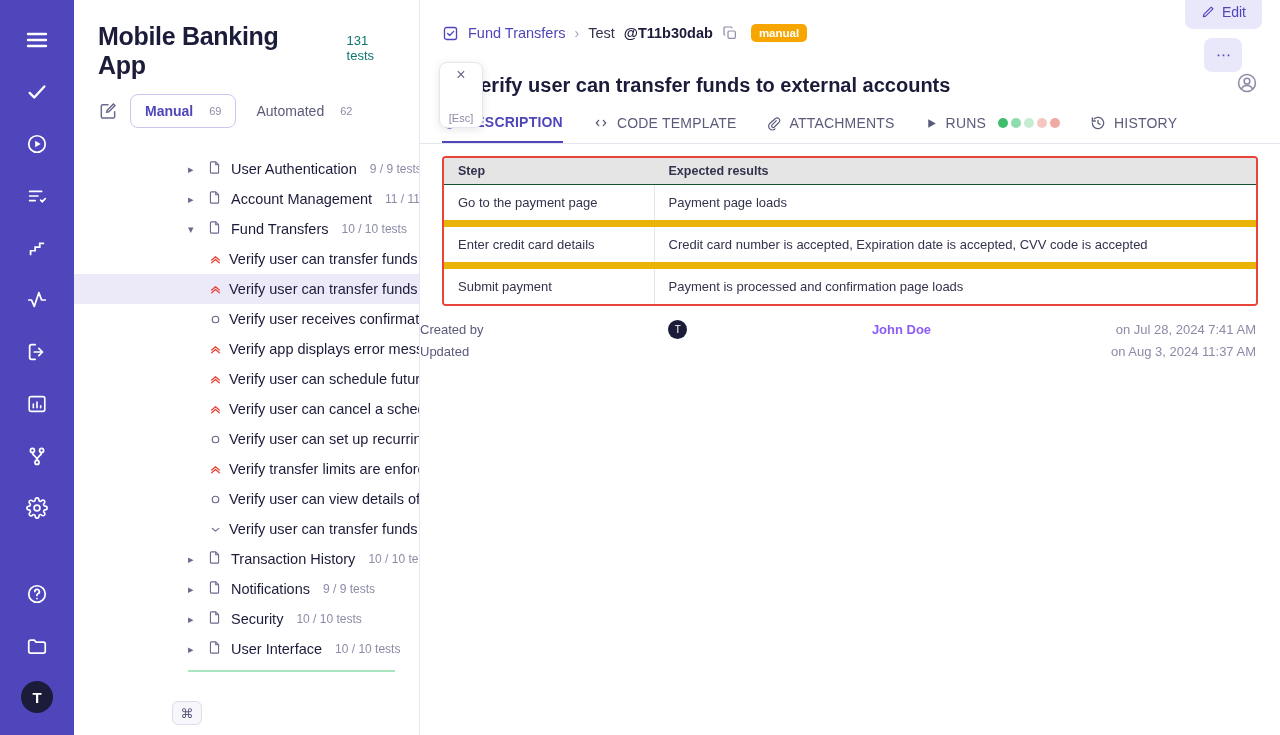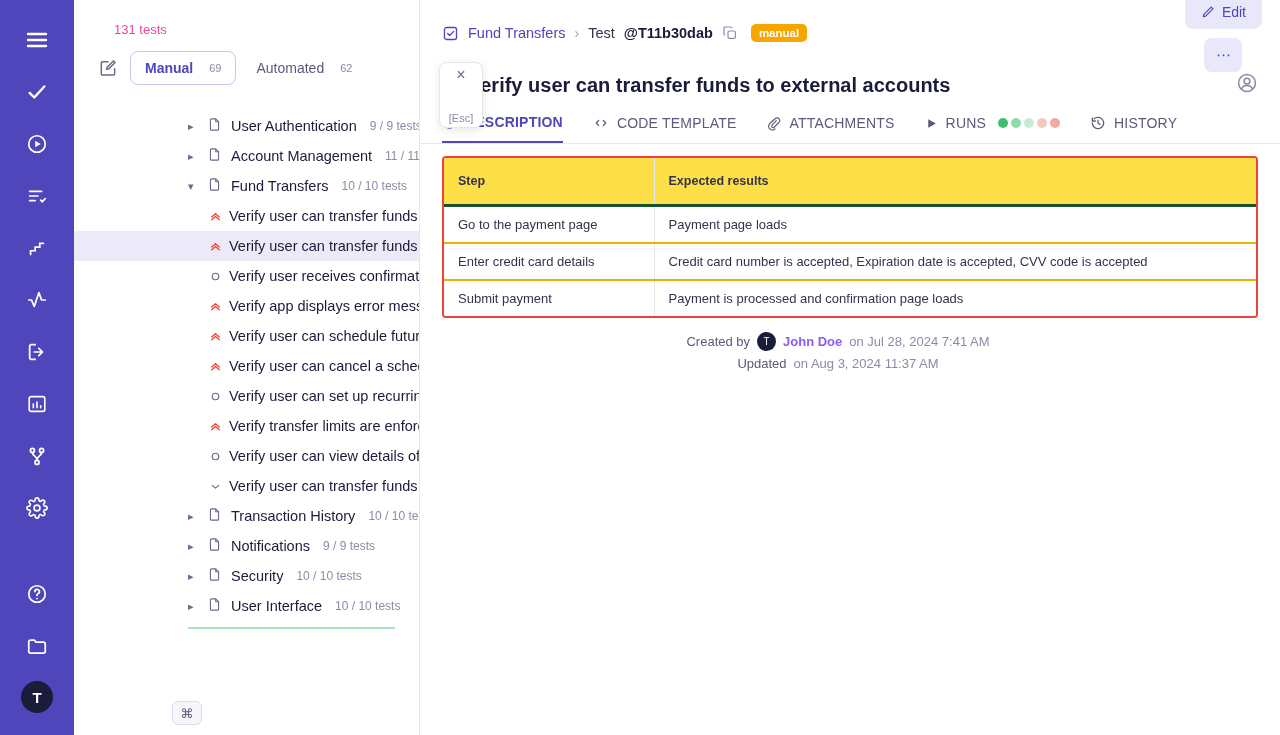--- a/index.html
+++ b/index.html
@@ -41,21 +41,21 @@
   .sidebar {
     width: 346px; flex: 0 0 346px;
     height: 735px;
     background: #ffffff;
     border-right: 1px solid #e6e6ef;
     position: relative;
     display: flex; flex-direction: column;
   }
   .sb-head { padding: 22px 20px 0 24px; display: flex; align-items: baseline; }
   .sb-title { font-size: 25px; font-weight: bold; color: #1b1b3a; letter-spacing: -0.3px; }
-  .sb-count { font-size: 13px; color: #ec4899; margin-left: 16px; }
+  .sb-count { font-size: 13px; color: #0f766e; margin-left: 16px; }
 
   .sb-tabsrow { display: flex; align-items: center; padding: 14px 18px 10px 24px; gap: 12px; }
   .sb-tabicon { color: #6a6a8c; display: flex; align-items: center; }
   .tabs { display: flex; align-items: center; gap: 6px; }
   .tab {
     padding: 8px 14px; border-radius: 8px; font-size: 14px; color: #5a5a7a;
     cursor: pointer; display: flex; align-items: center; gap: 6px;
   }
   .tab.active {
     border: 1px solid #c9c7ef; color: #4f46bb; font-weight: bold; background: #fff;
@@ -153,34 +153,34 @@
     border-radius: 7px; color: #6a6a8c; display: flex; align-items: center;
     justify-content: center; cursor: pointer; background: #fff;
   }
 
   .steps-wrap {
     margin: 12px 22px 0 22px; border: 2px solid #e8443a; border-radius: 4px;
     overflow: hidden;
   }
   table.steps { width: 100%; border-collapse: collapse; }
   table.steps th {
-    background: #fde047; text-align: left; font-size: 12.5px; color: #33334d;
-    padding: 16px 14px; font-weight: bold; border-bottom: 3px solid #14532d;
+    background: #e5e5e5; text-align: left; font-size: 12.5px; color: #33334d;
+    padding: 6px 14px; font-weight: bold; border-bottom: 1px solid #14532d;
   }
   table.steps td {
     font-size: 13px; color: #33334d; padding: 10px 14px;
-    border-bottom: 2px solid #eab308; background: #fff;
+    border-bottom: 7px solid #eab308; background: #fff;
   }
   table.steps tr:last-child td { border-bottom: none; }
   table.steps th:first-child, table.steps td:first-child {
     width: 210px; border-right: 1px solid #e6e6ef;
   }
 
   .meta { padding: 14px 24px 0 0; text-align: right; }
-  .meta-line { font-size: 13px; color: #8b8ba7; display: flex; justify-content: center; align-items: center; gap: 7px; }
+  .meta-line { font-size: 13px; color: #8b8ba7; display: flex; justify-content: space-between; align-items: center; gap: 7px; }
   .meta-line + .meta-line { margin-top: 5px; }
   .meta-label { color: #5a5a7a; }
   .meta-av {
     width: 19px; height: 19px; border-radius: 50%; background: #1b1b3a; color: #fff;
     font-size: 10px; display: inline-flex; align-items: center; justify-content: center;
   }
   .meta-user { color: #8b5cf6; font-weight: bold; }
 </style>
 </head>
 <body>
@@ -261,20 +261,21 @@
     </div>
     <div class="rail-spacer"></div>
     <div class="rail-avatar">
         <span>T</span>
       </div>
   </div>
 
   <div class="sidebar">
 
     <div class="sb-head">
+      <div class="sb-title">Mobile Banking App</div>
       <div class="sb-count">131 tests</div>
     </div>
 
     <div class="sb-tabsrow">
       <div class="sb-tabicon">
         <svg width="20" height="20" viewBox="0 0 24 24" fill="none" stroke="currentColor" stroke-width="1.8" stroke-linecap="round" stroke-linejoin="round">
             <path d="M20 13v6a1.5 1.5 0 0 1-1.5 1.5h-13A1.5 1.5 0 0 1 4 19V6a1.5 1.5 0 0 1 1.5-1.5H12"></path>
             <path d="M18.5 3.5l2 2L13 13l-2.6.6.6-2.6z"></path>
           </svg>
       </div>

